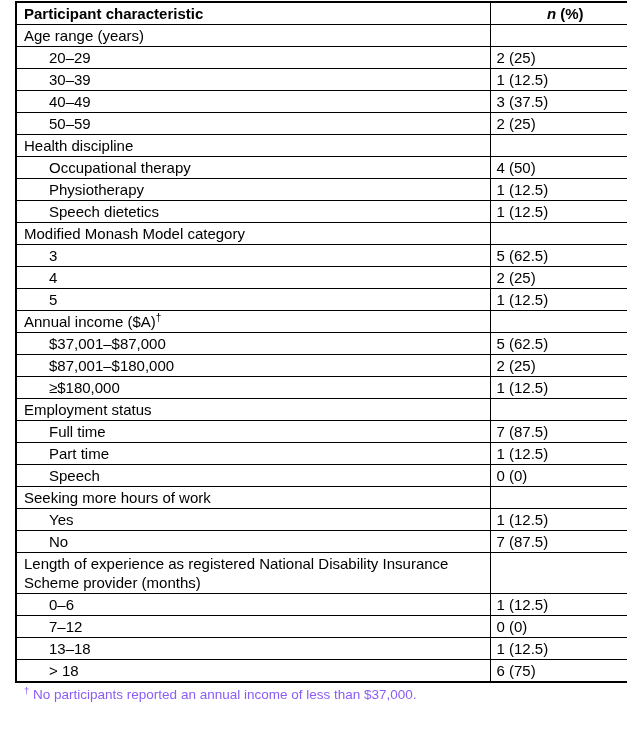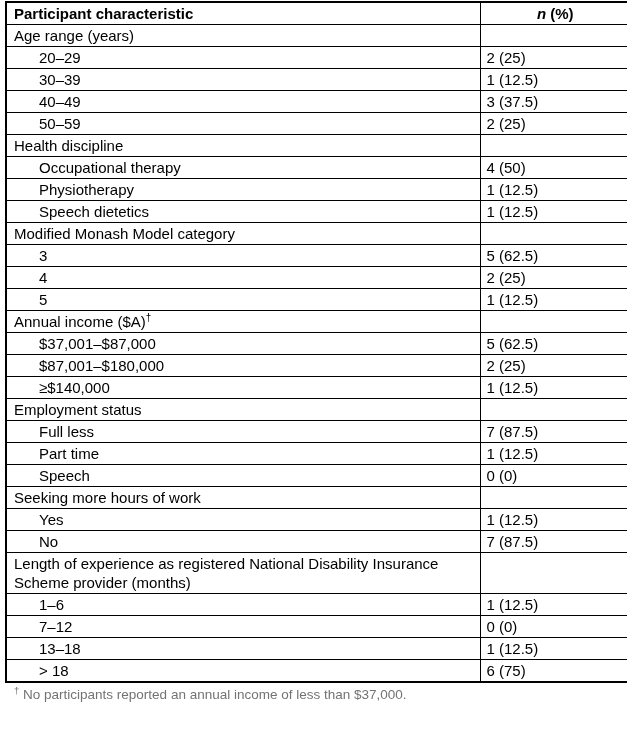--- a/index.html
+++ b/index.html
@@ -9,21 +9,21 @@
     width: 627px;
     height: 741px;
     overflow: hidden;
     font-family: "Liberation Sans", sans-serif;
     color: #000000;
     -webkit-font-smoothing: antialiased;
   }
   .page {
     width: 627px;
     box-sizing: border-box;
-    padding: 1px 1px 0 5px;
+    padding: 1px 1px 0 15px;
   }
   table.char-table {
     border-collapse: collapse;
     table-layout: fixed;
     width: 625px;
     border: 2px solid #000000;
   }
   col.col-char { width: 474px; }
   col.col-n    { width: 151px; }
   .char-table th,
@@ -51,21 +51,21 @@
   td.value         { }
   sup {
     font-size: 10px;
     line-height: 0;
     vertical-align: super;
   }
   .footnote {
     margin: 3px 12px 0 9px;
     font-size: 13.5px;
     line-height: 17px;
-    color: #737373;
+    color: #8b5cf6;
   }
   .footnote sup { font-size: 9.5px; }
 </style>
 </head>
 <body>
 
 <div class="page">
   <table class="char-table">
     <colgroup>
       <col class="col-char">
@@ -136,29 +136,29 @@
         </tr>
         <tr>
           <td class="item-label">$37,001–$87,000</td>
           <td class="value">5 (62.5)</td>
         </tr>
         <tr>
           <td class="item-label">$87,001–$180,000</td>
           <td class="value">2 (25)</td>
         </tr>
         <tr>
-          <td class="item-label">≥$140,000</td>
+          <td class="item-label">≥$180,000</td>
           <td class="value">1 (12.5)</td>
         </tr>
         <tr>
           <td class="section-label">Employment status</td>
           <td class="value"></td>
         </tr>
         <tr>
-          <td class="item-label">Full less</td>
+          <td class="item-label">Full time</td>
           <td class="value">7 (87.5)</td>
         </tr>
         <tr>
           <td class="item-label">Part time</td>
           <td class="value">1 (12.5)</td>
         </tr>
         <tr>
           <td class="item-label">Speech</td>
           <td class="value">0 (0)</td>
         </tr>
@@ -172,21 +172,21 @@
         </tr>
         <tr>
           <td class="item-label">No</td>
           <td class="value">7 (87.5)</td>
         </tr>
         <tr>
           <td class="section-label">Length of experience as registered National Disability Insurance Scheme provider (months)</td>
           <td class="value"></td>
         </tr>
         <tr>
-          <td class="item-label">1–6</td>
+          <td class="item-label">0–6</td>
           <td class="value">1 (12.5)</td>
         </tr>
         <tr>
           <td class="item-label">7–12</td>
           <td class="value">0 (0)</td>
         </tr>
         <tr>
           <td class="item-label">13–18</td>
           <td class="value">1 (12.5)</td>
         </tr>

